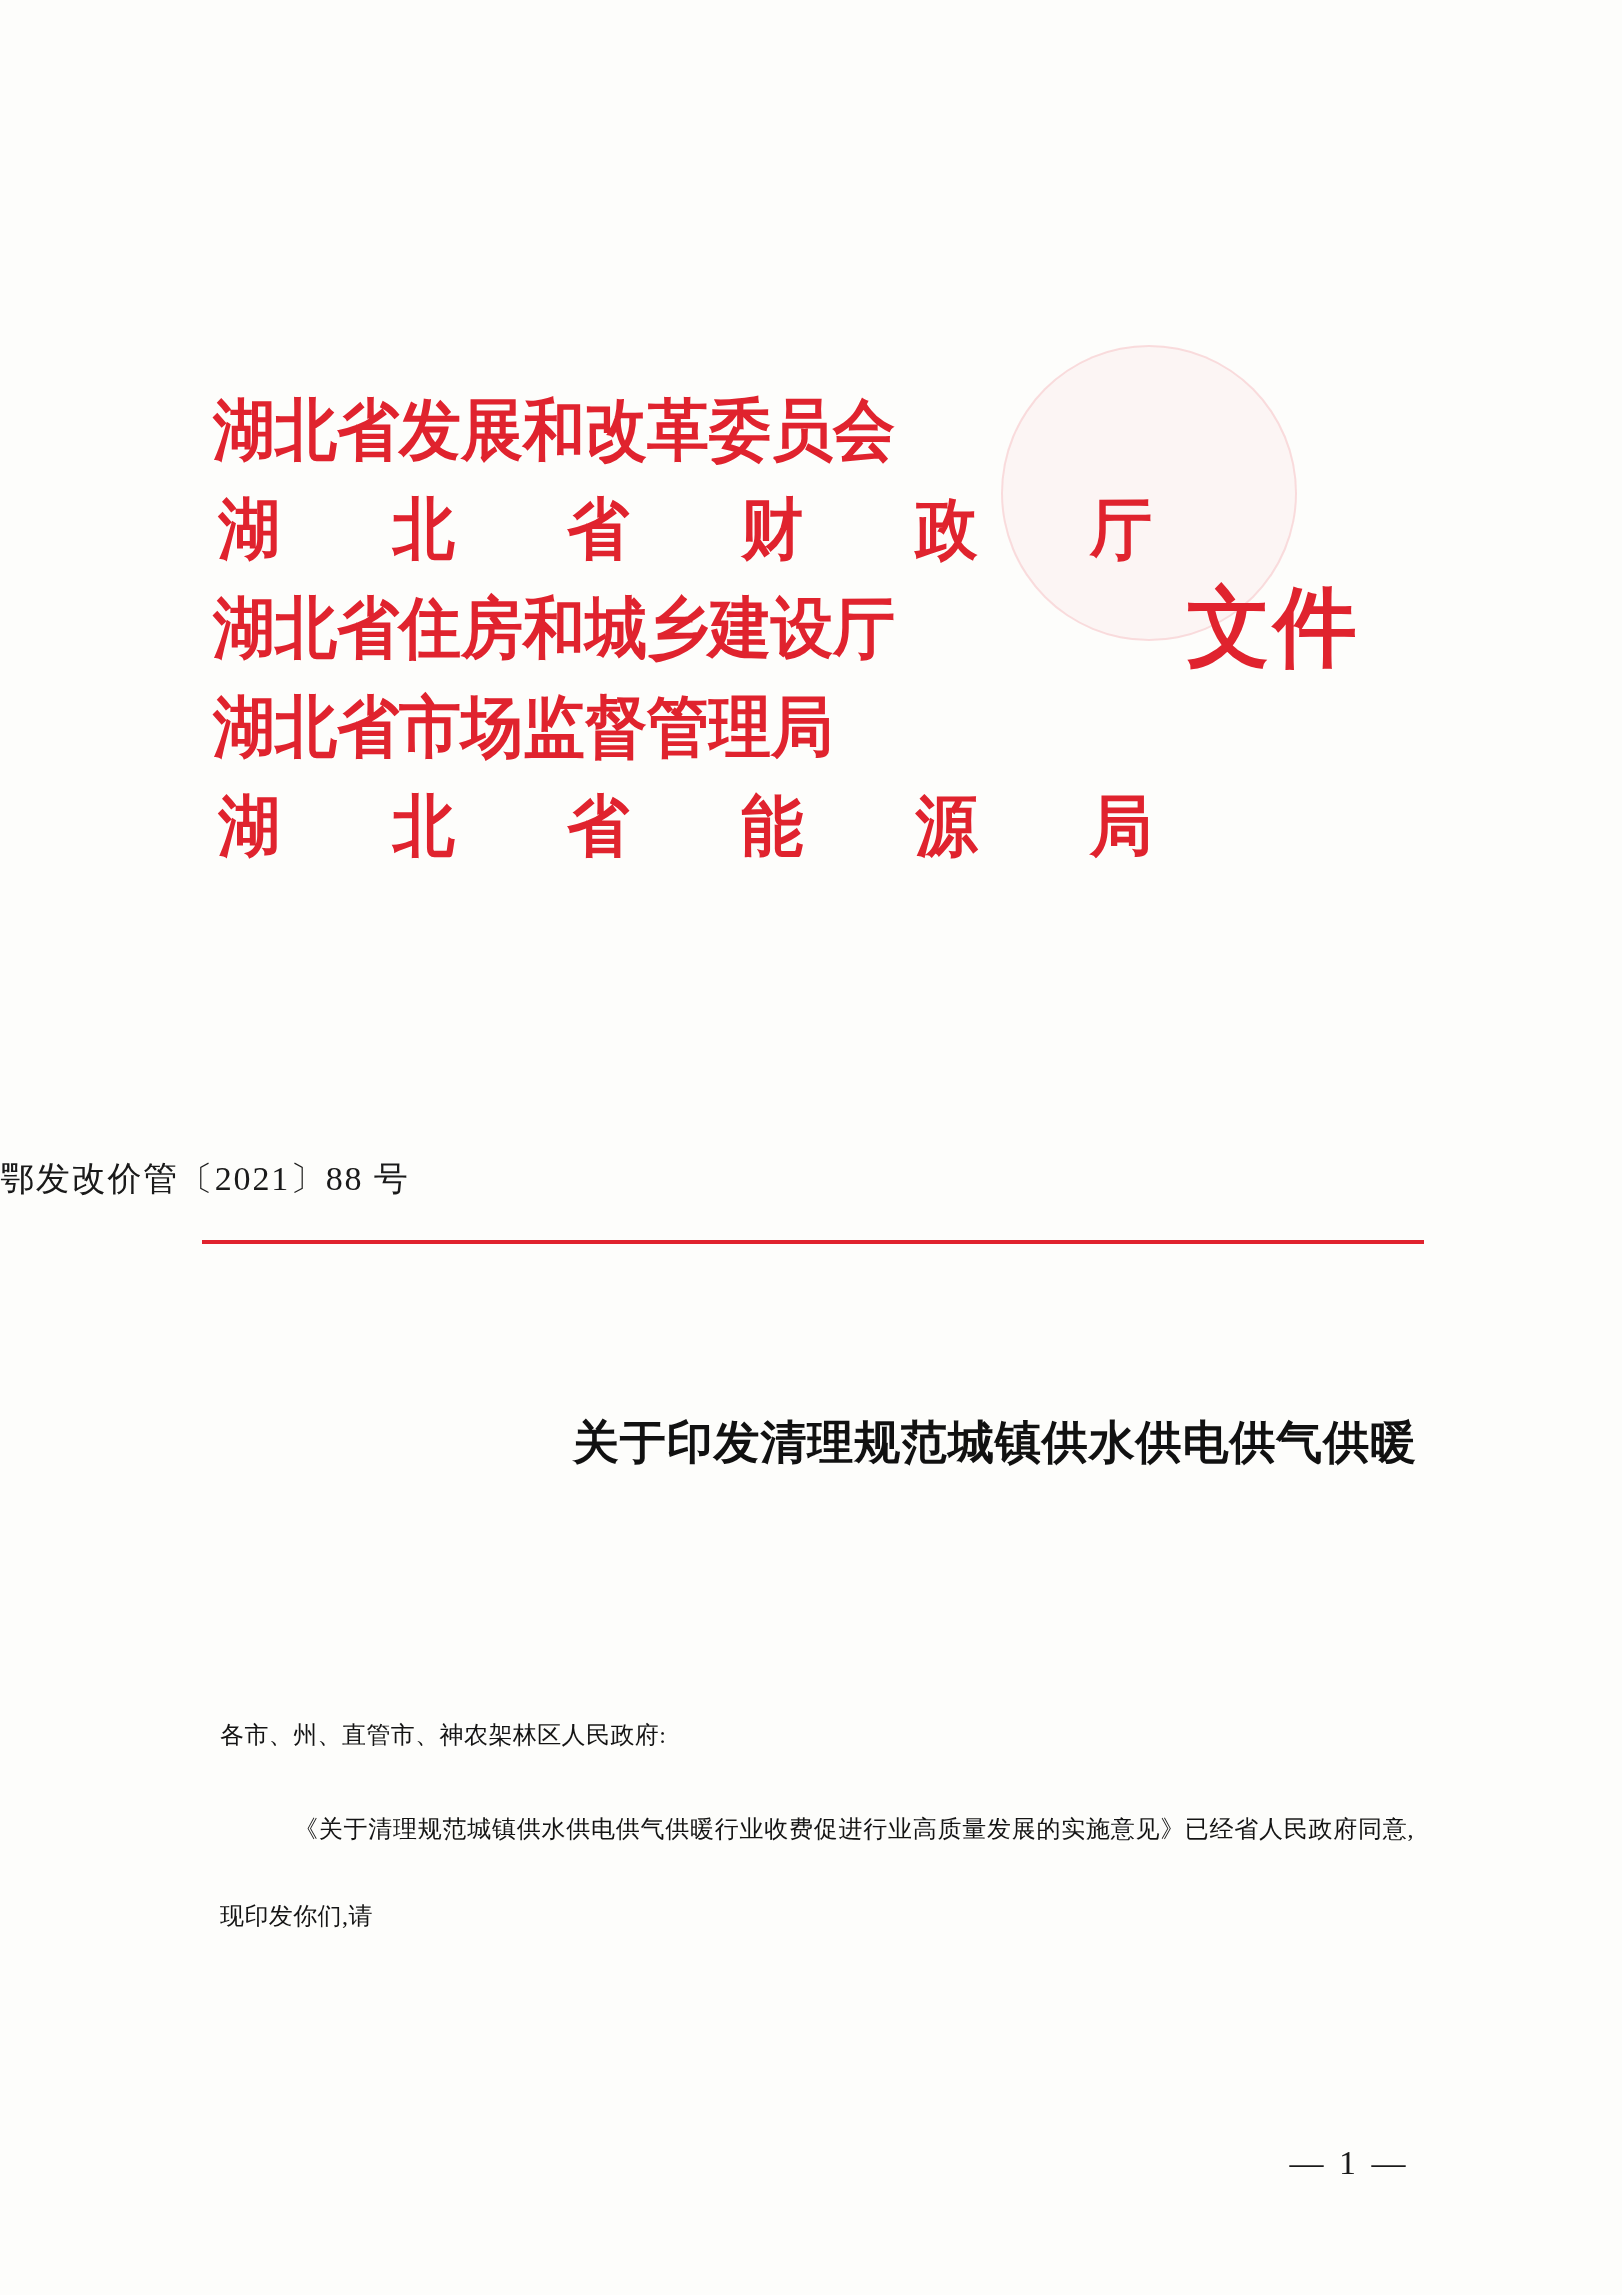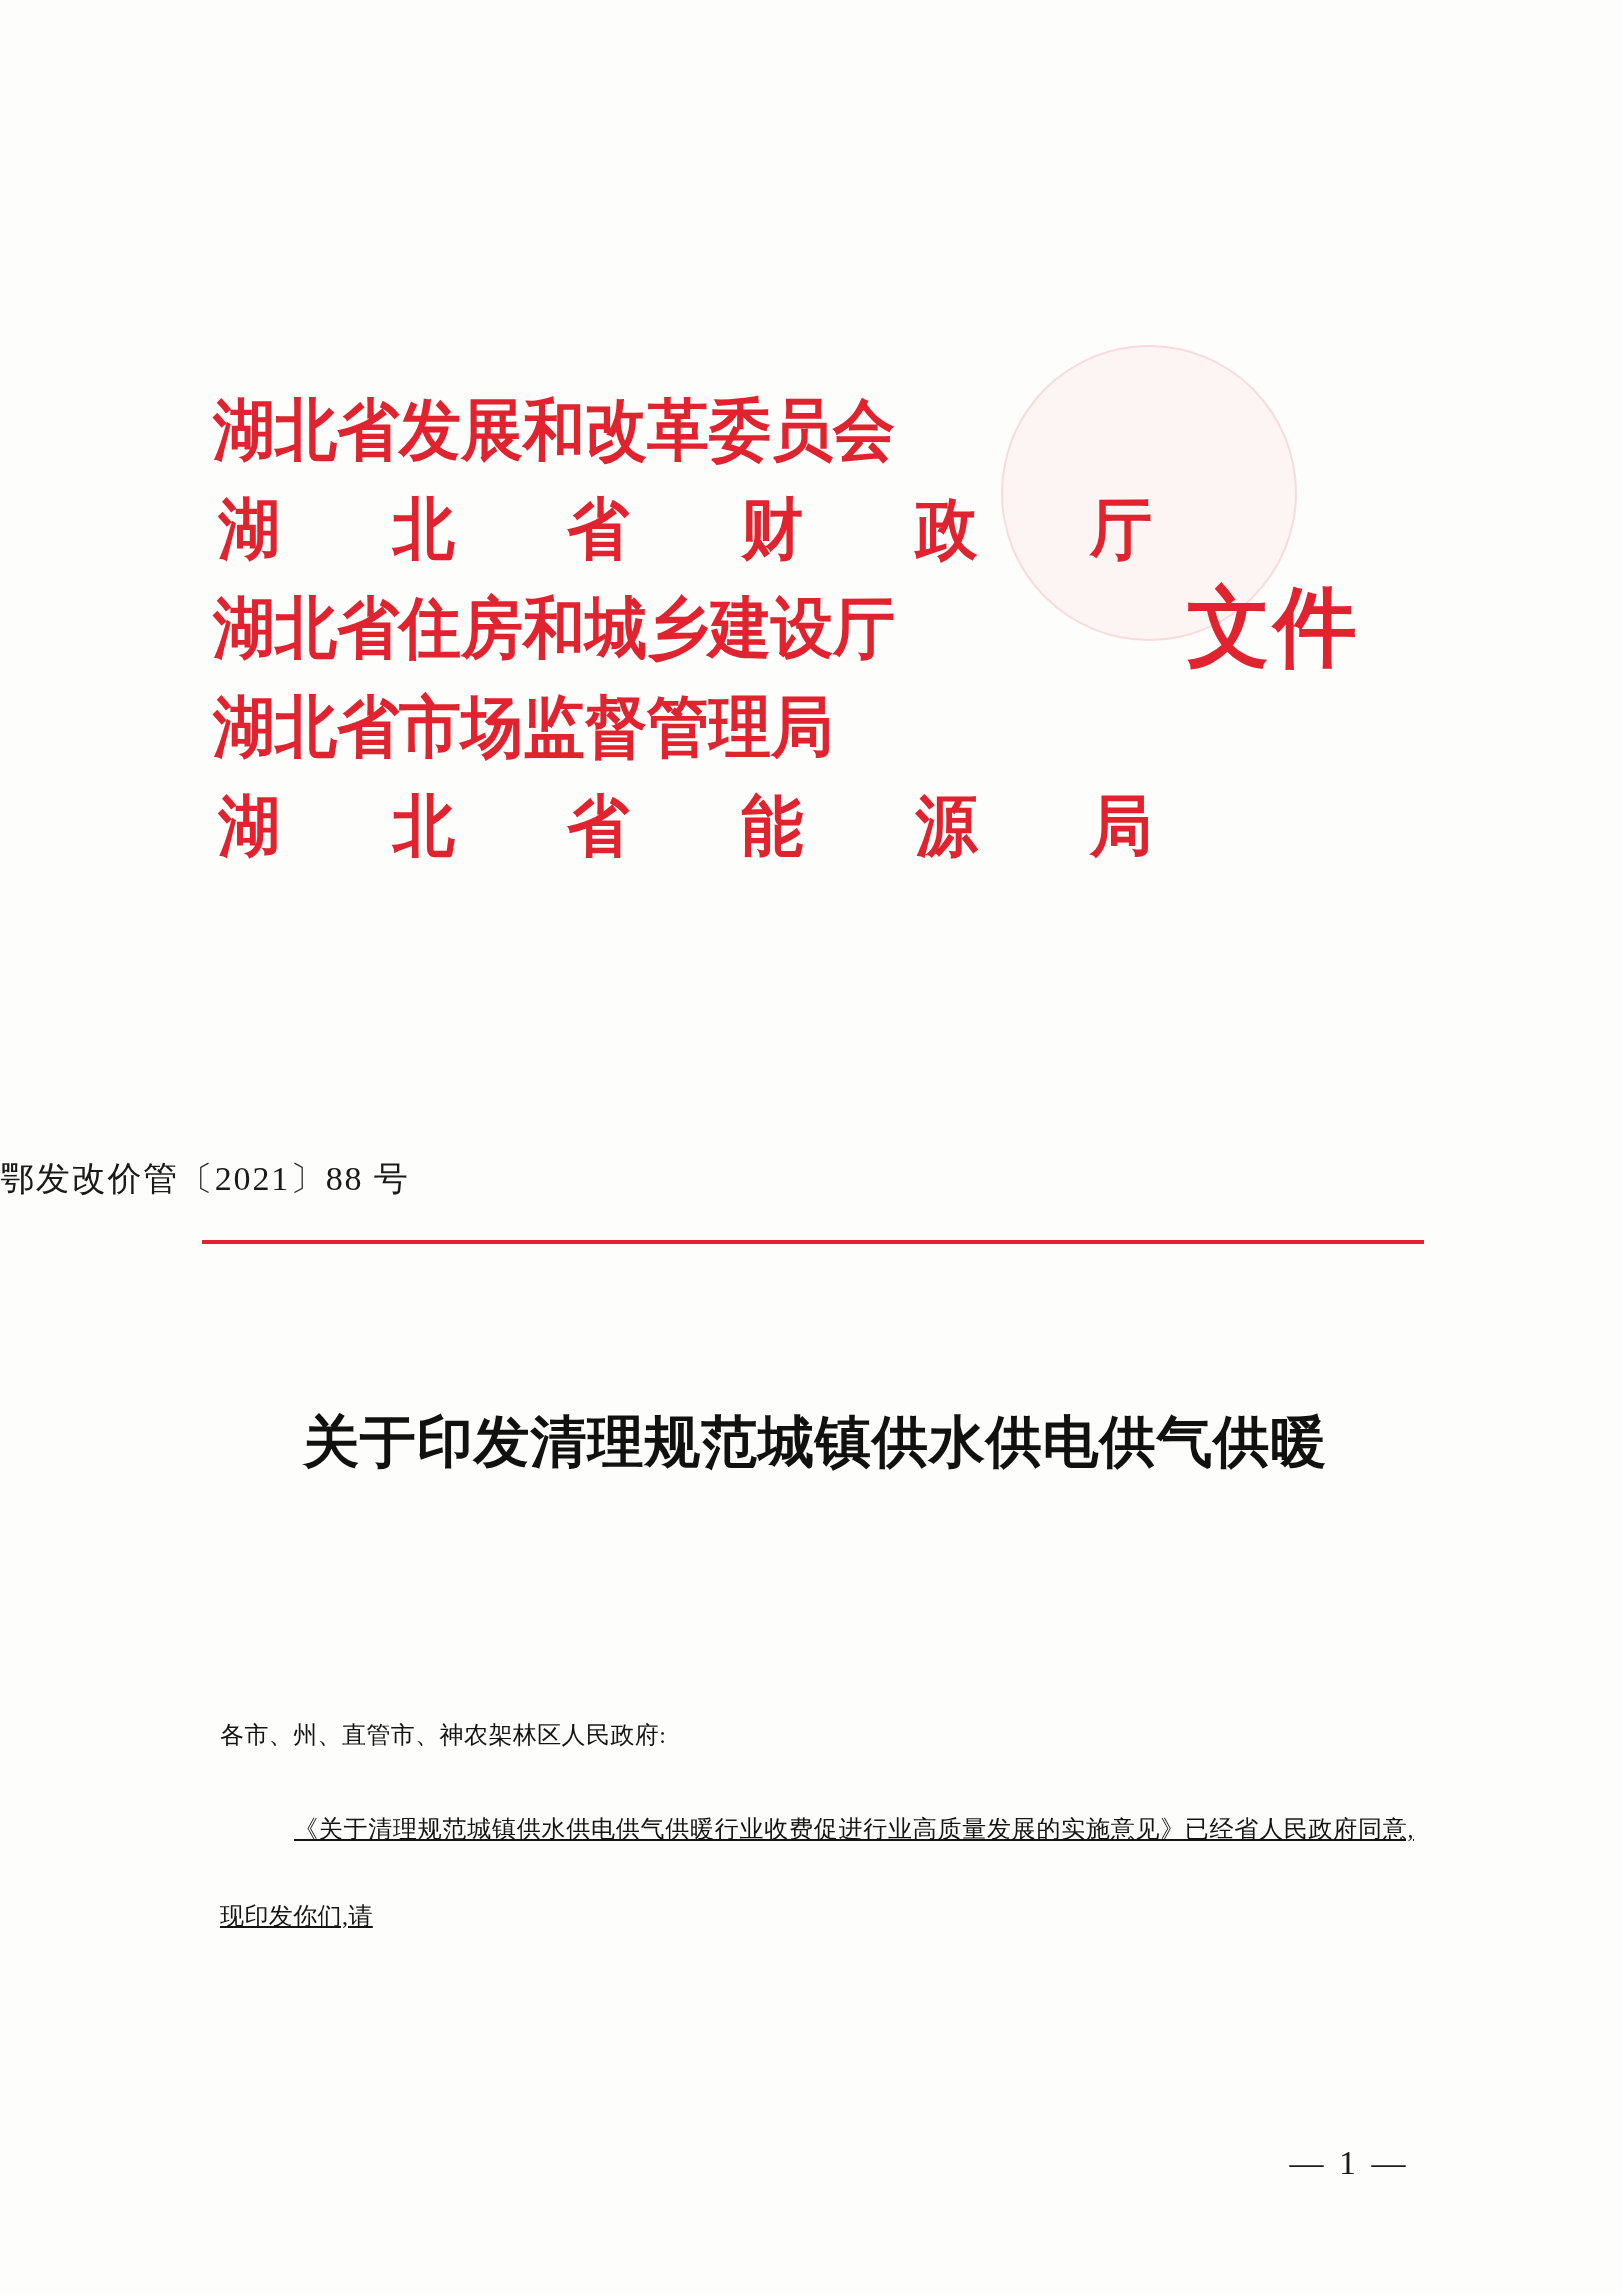--- a/index.html
+++ b/index.html
@@ -113,22 +113,22 @@
     height: 3.5px;
     background: #e0232e;
   }
 
   
   .title {
     position: absolute;
     top: 1399px;
     left: 213px;
     width: 1204px;
-    text-align: center;
-    font-size: 56px;
+    text-align: right;
+    font-size: 46px;
     font-weight: bold;
     line-height: 87px;
     letter-spacing: 0.9px;
     color: #111;
   }
 
   
   .body {
     position: absolute;
     top: 1692px;
@@ -140,21 +140,20 @@
     color: #141414;
   }
   .body .salutation {
     margin: 0 0 7px 0;
     text-indent: 0;
   }
   .body p.para {
     margin: 0;
     text-indent: 74px;
     text-align: justify;
-    text-decoration: underline;
   }
 
   
   .pagenum {
     position: absolute;
     bottom: 113px;
     right: 213px;
     font-size: 34px;
     letter-spacing: 3.5px;
     color: #1a1a1a;

